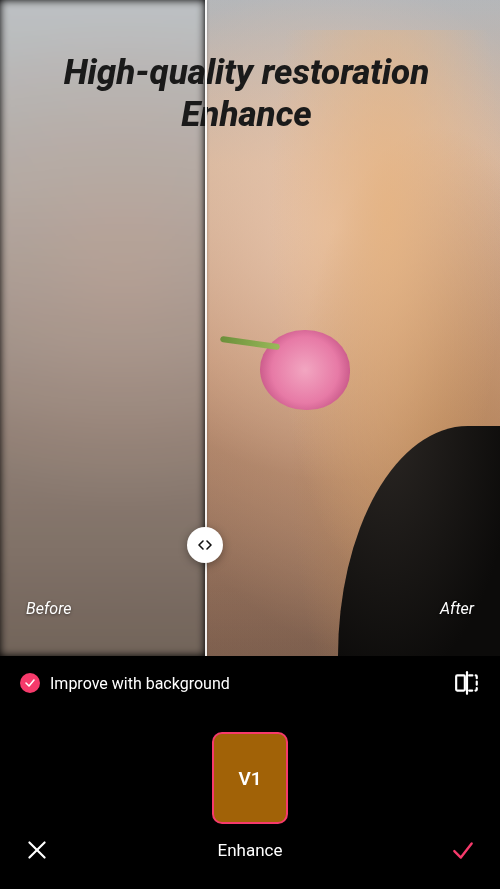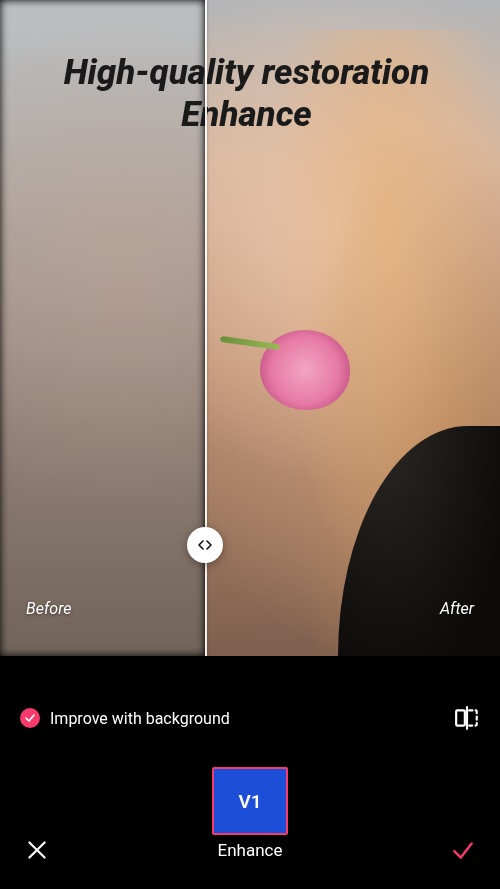--- a/index.html
+++ b/index.html
@@ -123,21 +123,20 @@
   }
   .ba-before { left: 26px; }
   .ba-after { right: 26px; }
 
   .controls {
     position: absolute;
     left:0; right:0;
     top: 656px;
     bottom: 0;
     background: #000;
-    margin-top: 35px;
   }
   .opt-row {
     display: flex;
     align-items: center;
     justify-content: space-between;
     padding: 14px 20px 0 20px;
   }
   .opt-left {
     display: flex;
     align-items: center;
@@ -154,23 +153,23 @@
   .compare-icon svg { width:26px; height:26px; display:block; }
 
   .versions {
     display:flex;
     gap: 14px;
     justify-content:center;
     margin-top: 36px;
   }
   .ver-btn {
     width: 76px;
-    height: 68px;
-    border-radius: 2px;
-    background: #1d4ed8;
+    height: 92px;
+    border-radius: 10px;
+    background: #a16207;
     display:flex;
     align-items:center;
     justify-content:center;
     font-size: 19px;
     font-weight: 600;
     color: #fff;
     border: 2px solid transparent;
   }
   .ver-btn.selected { border-color: #f63a6b; }
 

